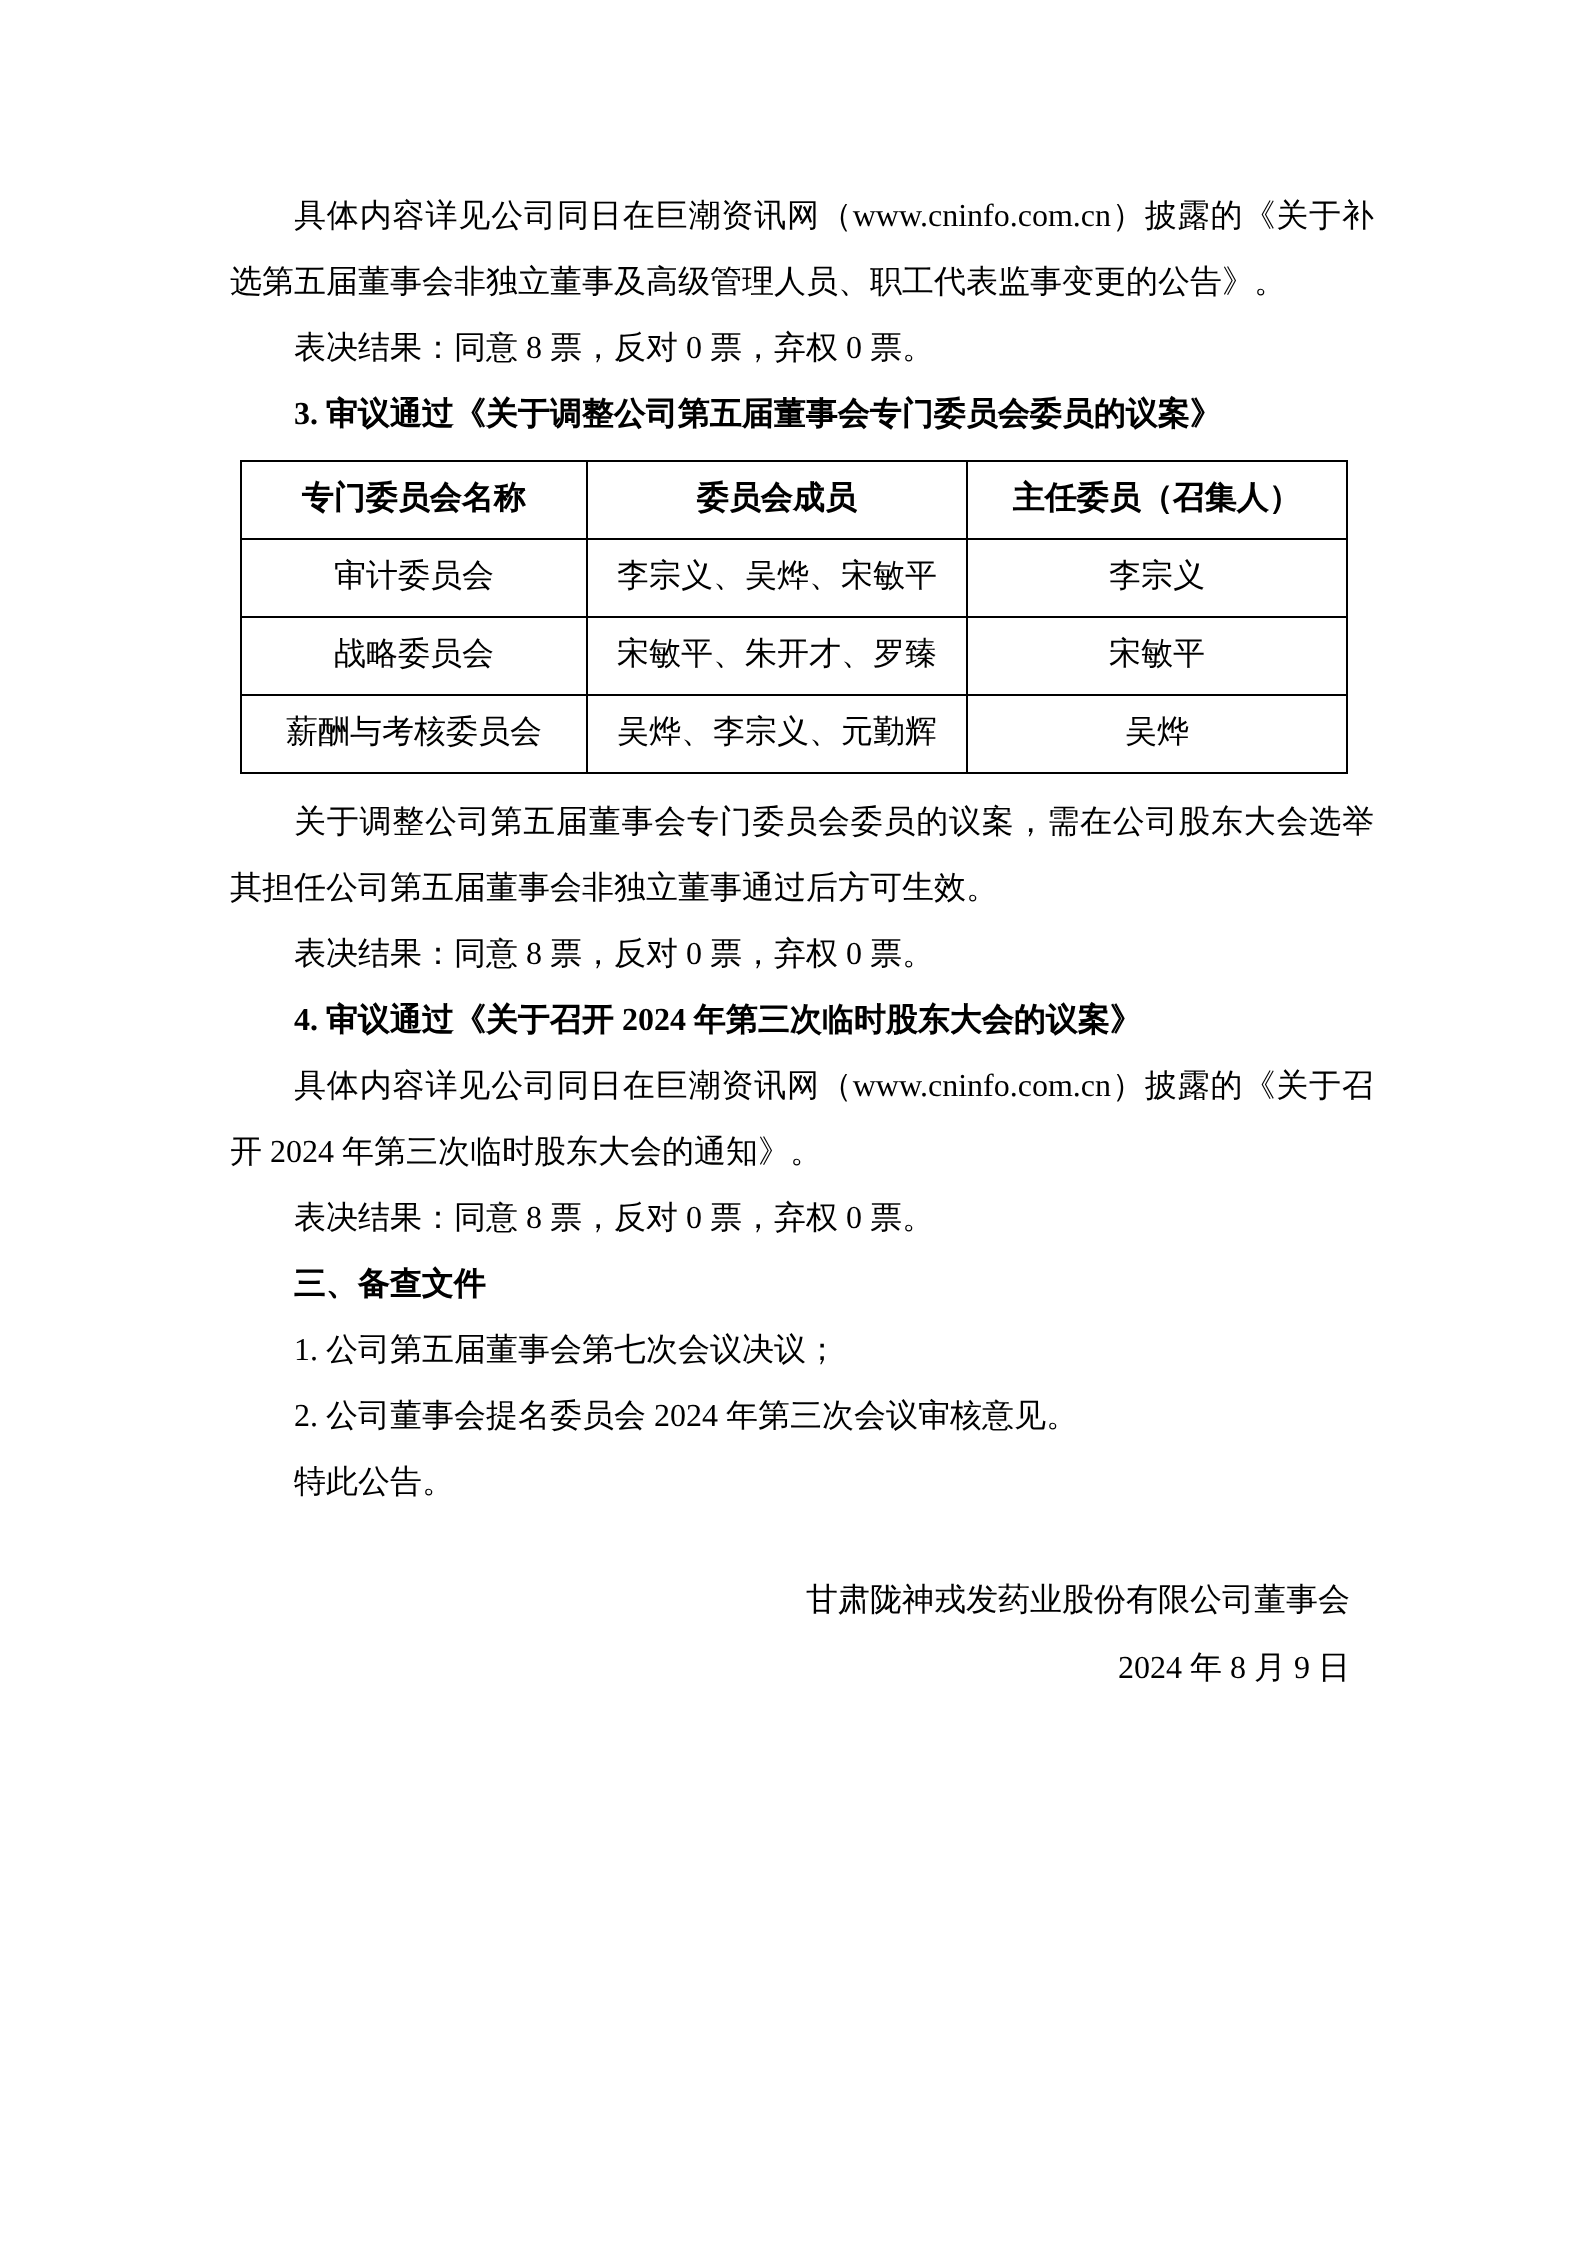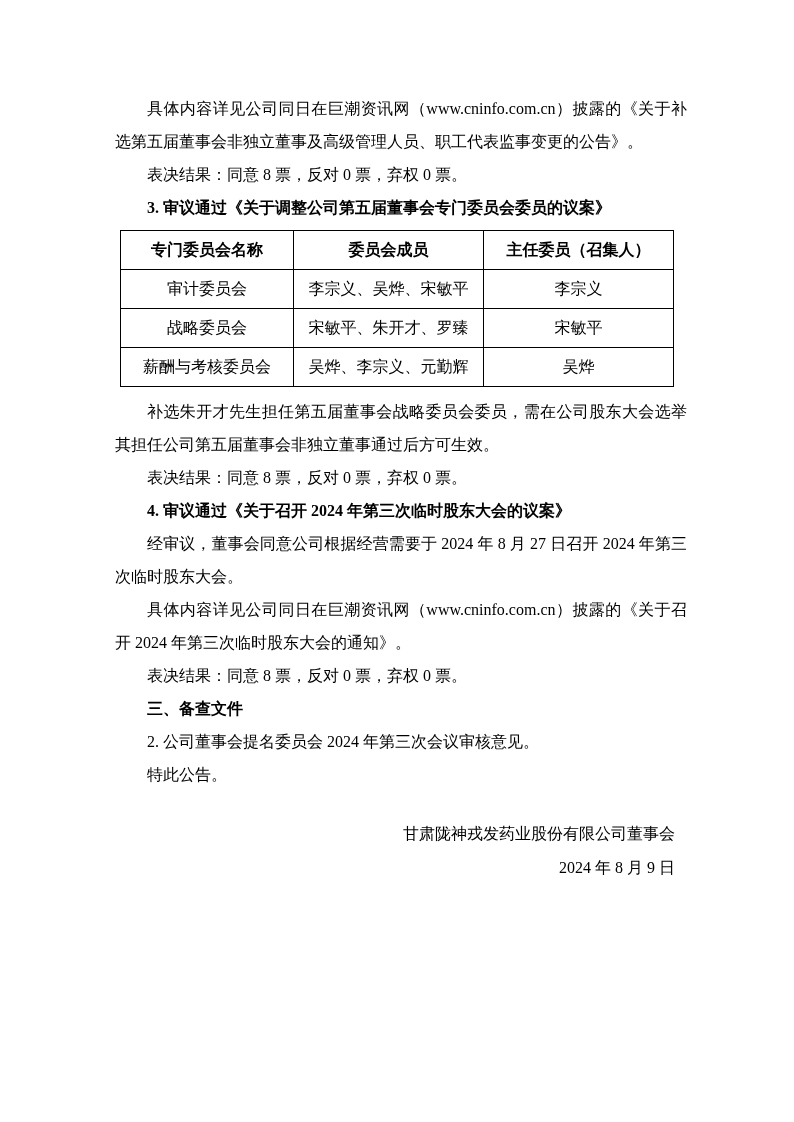--- a/index.html
+++ b/index.html
@@ -83,27 +83,27 @@
         <td>宋敏平</td>
       </tr>
       <tr>
         <td>薪酬与考核委员会</td>
         <td>吴烨、李宗义、元勤辉</td>
         <td>吴烨</td>
       </tr>
     </tbody>
   </table>
 
-  <p class="para">补选朱开才先生担任第五届董事会战略委员会委员，需在公司股东大会选举其担任公司第五届董事会非独立董事通过后方可生效。</p>
+  <p class="para">关于调整公司第五届董事会专门委员会委员的议案，需在公司股东大会选举其担任公司第五届董事会非独立董事通过后方可生效。</p>
   <p class="para">表决结果：同意 8 票，反对 0 票，弃权 0 票。</p>
   <p class="para bold">4. 审议通过《关于召开 2024 年第三次临时股东大会的议案》</p>
-  <p class="para">经审议，董事会同意公司根据经营需要于 2024 年 8 月 27 日召开 2024 年第三次临时股东大会。</p>
   <p class="para">具体内容详见公司同日在巨潮资讯网（www.cninfo.com.cn）披露的《关于召开 2024 年第三次临时股东大会的通知》。</p>
   <p class="para">表决结果：同意 8 票，反对 0 票，弃权 0 票。</p>
   <p class="para bold">三、备查文件</p>
+  <p class="para">1. 公司第五届董事会第七次会议决议；</p>
   <p class="para">2. 公司董事会提名委员会 2024 年第三次会议审核意见。</p>
   <p class="para">特此公告。</p>
 
   <div class="signature">
     <div class="sig-line">甘肃陇神戎发药业股份有限公司董事会</div>
     <div class="sig-line">2024 年 8 月 9 日</div>
   </div>
 
 </div>
 

